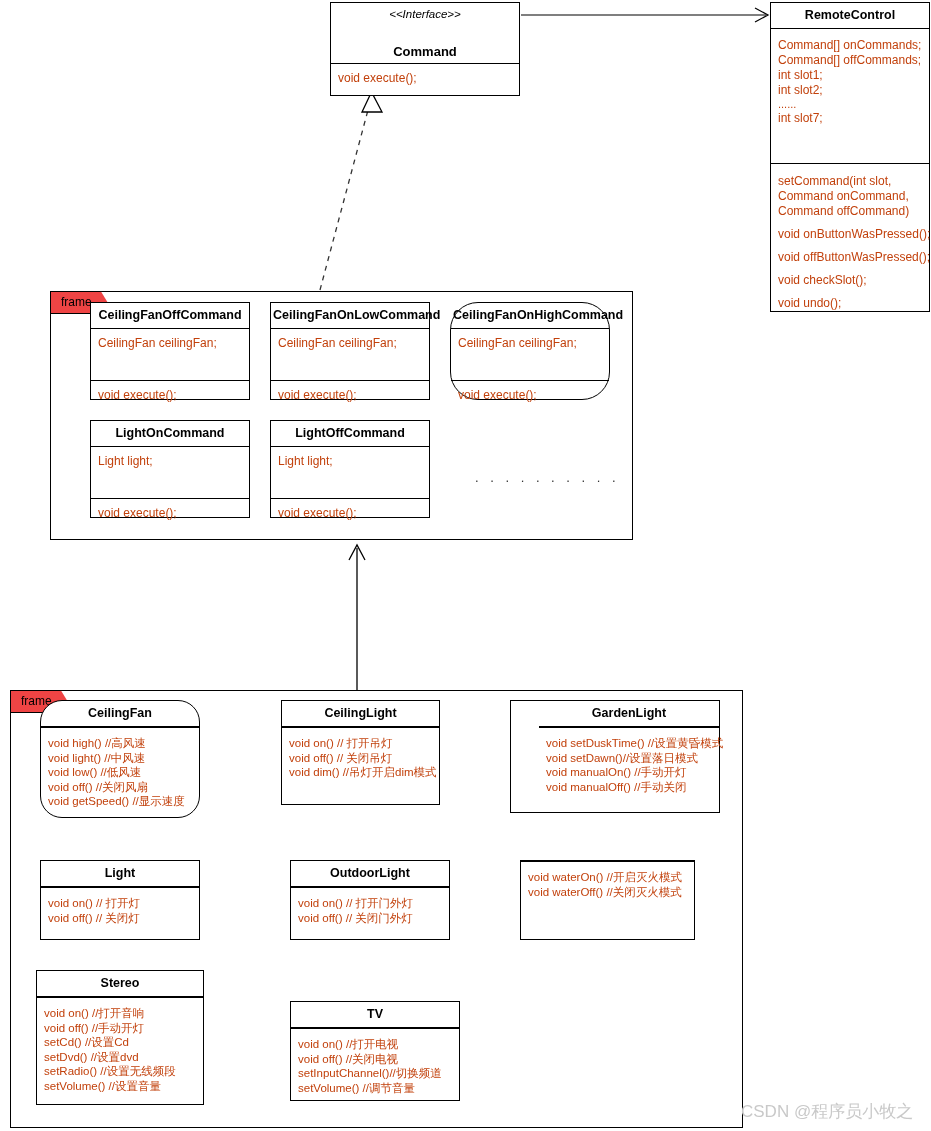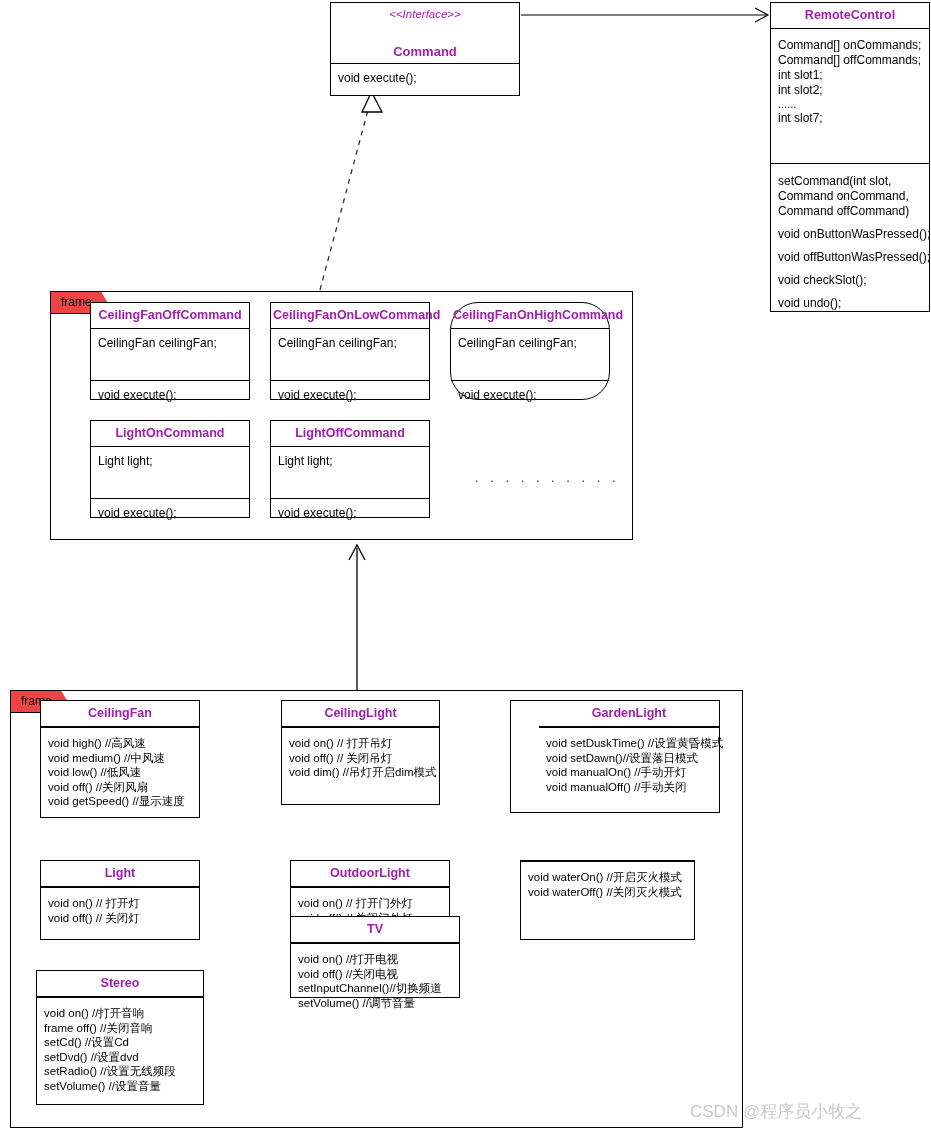--- a/index.html
+++ b/index.html
@@ -23,21 +23,21 @@
   .uml-box {
     position: absolute;
     box-sizing: border-box;
     border: 1px solid #000000;
     background: #ffffff;
   }
   .uml-title {
     text-align: center;
     font-size: 12.5px;
     font-weight: bold;
-    color: #a21caf;
+    color: #000000;
     padding: 5px 2px 6px 2px;
     border-bottom: 1px solid #000000;
     white-space: nowrap;
     overflow: visible;
     line-height: 14px;
   }
   .uml-title.iface {
     font-weight: normal;
     padding-top: 4px;
   }
@@ -50,21 +50,21 @@
   }
   .uml-title .cname {
     display: block;
     font-weight: bold;
     font-size: 13px;
     line-height: 16px;
     margin-top: 23px;
   }
   .uml-section {
     font-size: 12px;
-    color: #000000;
+    color: #c2410c;
     padding: 7px 6px 7px 7px;
     line-height: 15px;
     white-space: nowrap;
   }
   .uml-section.bordered {
     border-top: 1px solid #000000;
   }
   .uml-section .ln {
     display: block;
     white-space: nowrap;
@@ -224,25 +224,25 @@
       <span class="ln">void execute();</span>
     </div>
   </div>
 
   <div class="dots" style="left:475px; top:470px;">. . . . . . . . . .</div>
 
   <div class="frame" style="left:10px; top:690px; width:733px; height:438px;">
     <div class="frame-tab">frame</div>
   </div>
 
-  <div class="uml-box" style="left:40px; top:700px; width:160px; height:118px;">
+  <div class="uml-box" style="left:40px; top:700px; width:160px; height:118px;border-radius:22px;">
     <div class="uml-title">CeilingFan</div>
     <div class="uml-section bordered" style="padding-top:8px; font-size:11.5px; line-height:14.5px;">
       <span class="ln">void high() //高风速</span>
-      <span class="ln">void medium() //中风速</span>
+      <span class="ln">void light() //中风速</span>
       <span class="ln">void low() //低风速</span>
       <span class="ln">void off() //关闭风扇</span>
       <span class="ln">void getSpeed() //显示速度</span>
     </div>
   </div>
 
   <div class="uml-box" style="left:281px; top:700px; width:159px; height:105px;">
     <div class="uml-title">CeilingLight</div>
     <div class="uml-section bordered" style="padding-top:8px; font-size:11.5px; line-height:14.5px;">
       <span class="ln">void on() // 打开吊灯</span>
@@ -281,33 +281,33 @@
     <div class="uml-section bordered" style="padding-top:8px; font-size:11.5px; line-height:14.5px;">
       <span class="ln">void waterOn() //开启灭火模式</span>
       <span class="ln">void waterOff() //关闭灭火模式</span>
     </div>
   </div>
 
   <div class="uml-box" style="left:36px; top:970px; width:168px; height:135px;">
     <div class="uml-title">Stereo</div>
     <div class="uml-section bordered" style="padding-top:8px; font-size:11.5px; line-height:14.5px;">
       <span class="ln">void on() //打开音响</span>
-      <span class="ln">frame off() //关闭音响</span>
+      <span class="ln">void off() //手动开灯</span>
       <span class="ln">setCd() //设置Cd</span>
       <span class="ln">setDvd() //设置dvd</span>
       <span class="ln">setRadio() //设置无线频段</span>
       <span class="ln">setVolume() //设置音量</span>
     </div>
   </div>
 
-  <div class="uml-box" style="left:290px; top:916px; width:170px; height:82px;">
+  <div class="uml-box" style="left:290px; top:1001px; width:170px; height:100px;">
     <div class="uml-title">TV</div>
     <div class="uml-section bordered" style="padding-top:8px; font-size:11.5px; line-height:14.5px;">
       <span class="ln">void on() //打开电视</span>
       <span class="ln">void off() //关闭电视</span>
       <span class="ln">setInputChannel()//切换频道</span>
       <span class="ln">setVolume() //调节音量</span>
     </div>
   </div>
 
-  <div class="watermark" style="left:690px; top:1100px;">CSDN @程序员小牧之</div>
+  <div class="watermark" style="left:741px; top:1100px;">CSDN @程序员小牧之</div>
 
 </div>
 
 </body></html>

